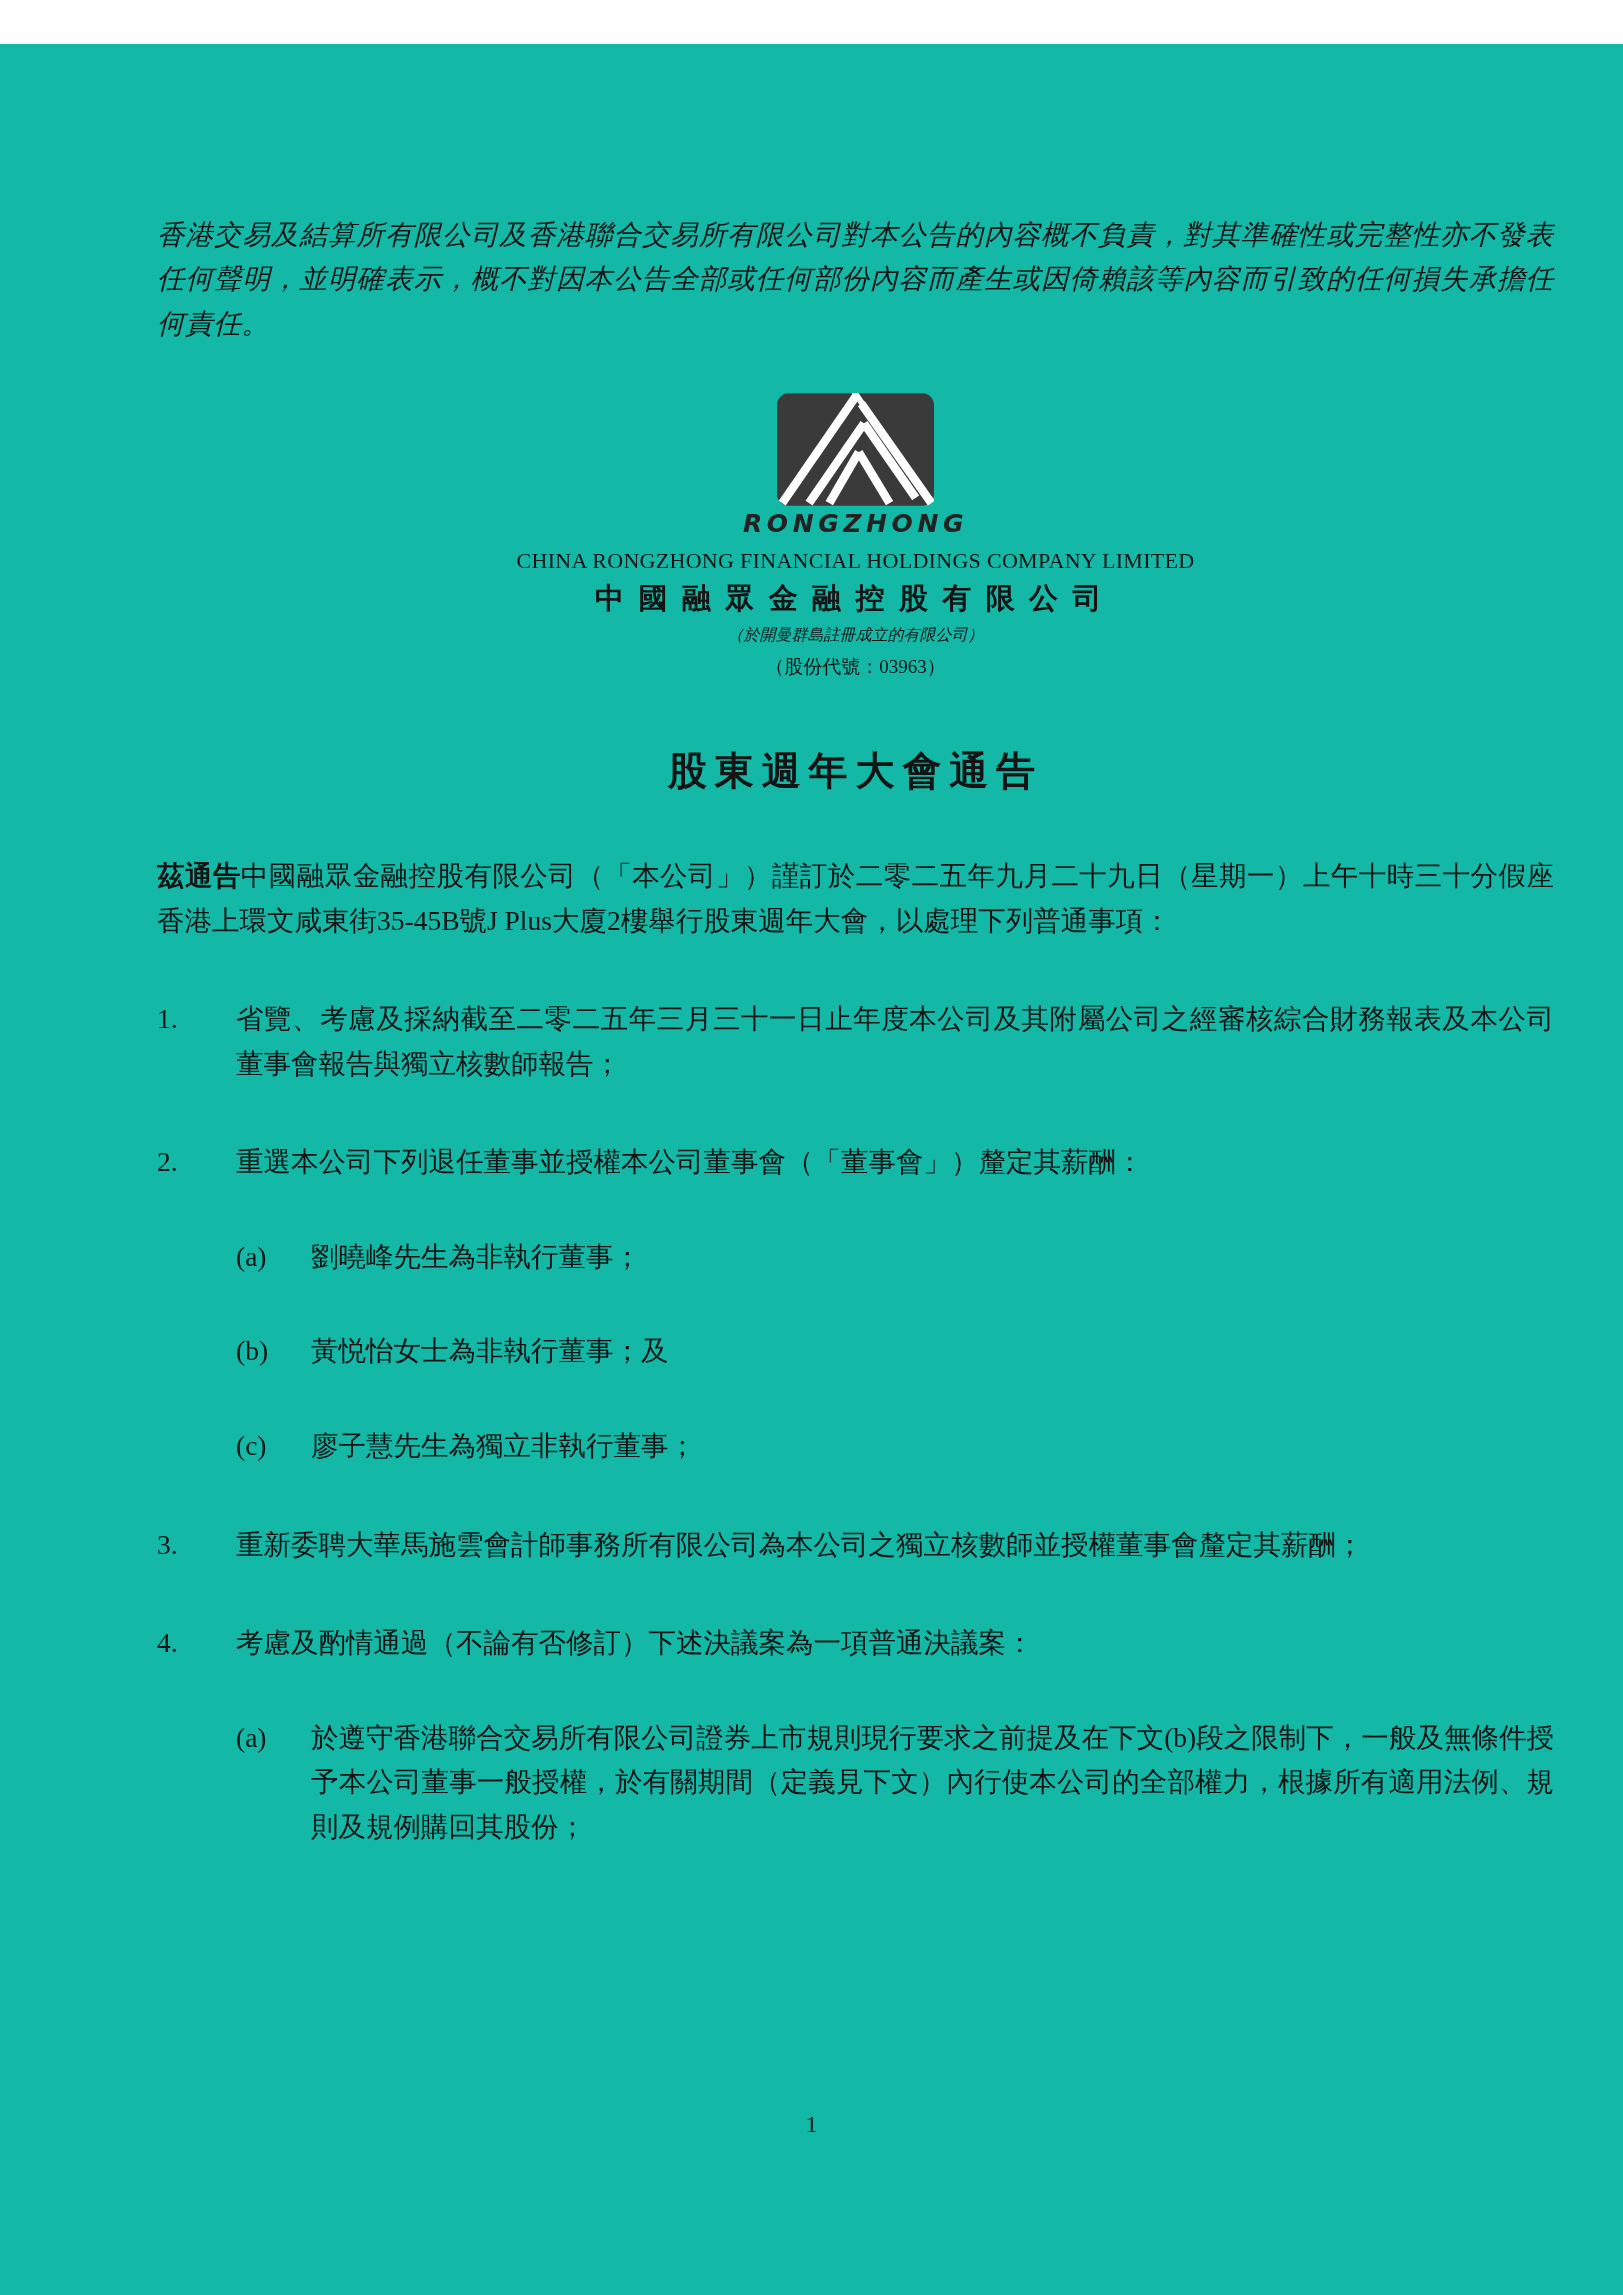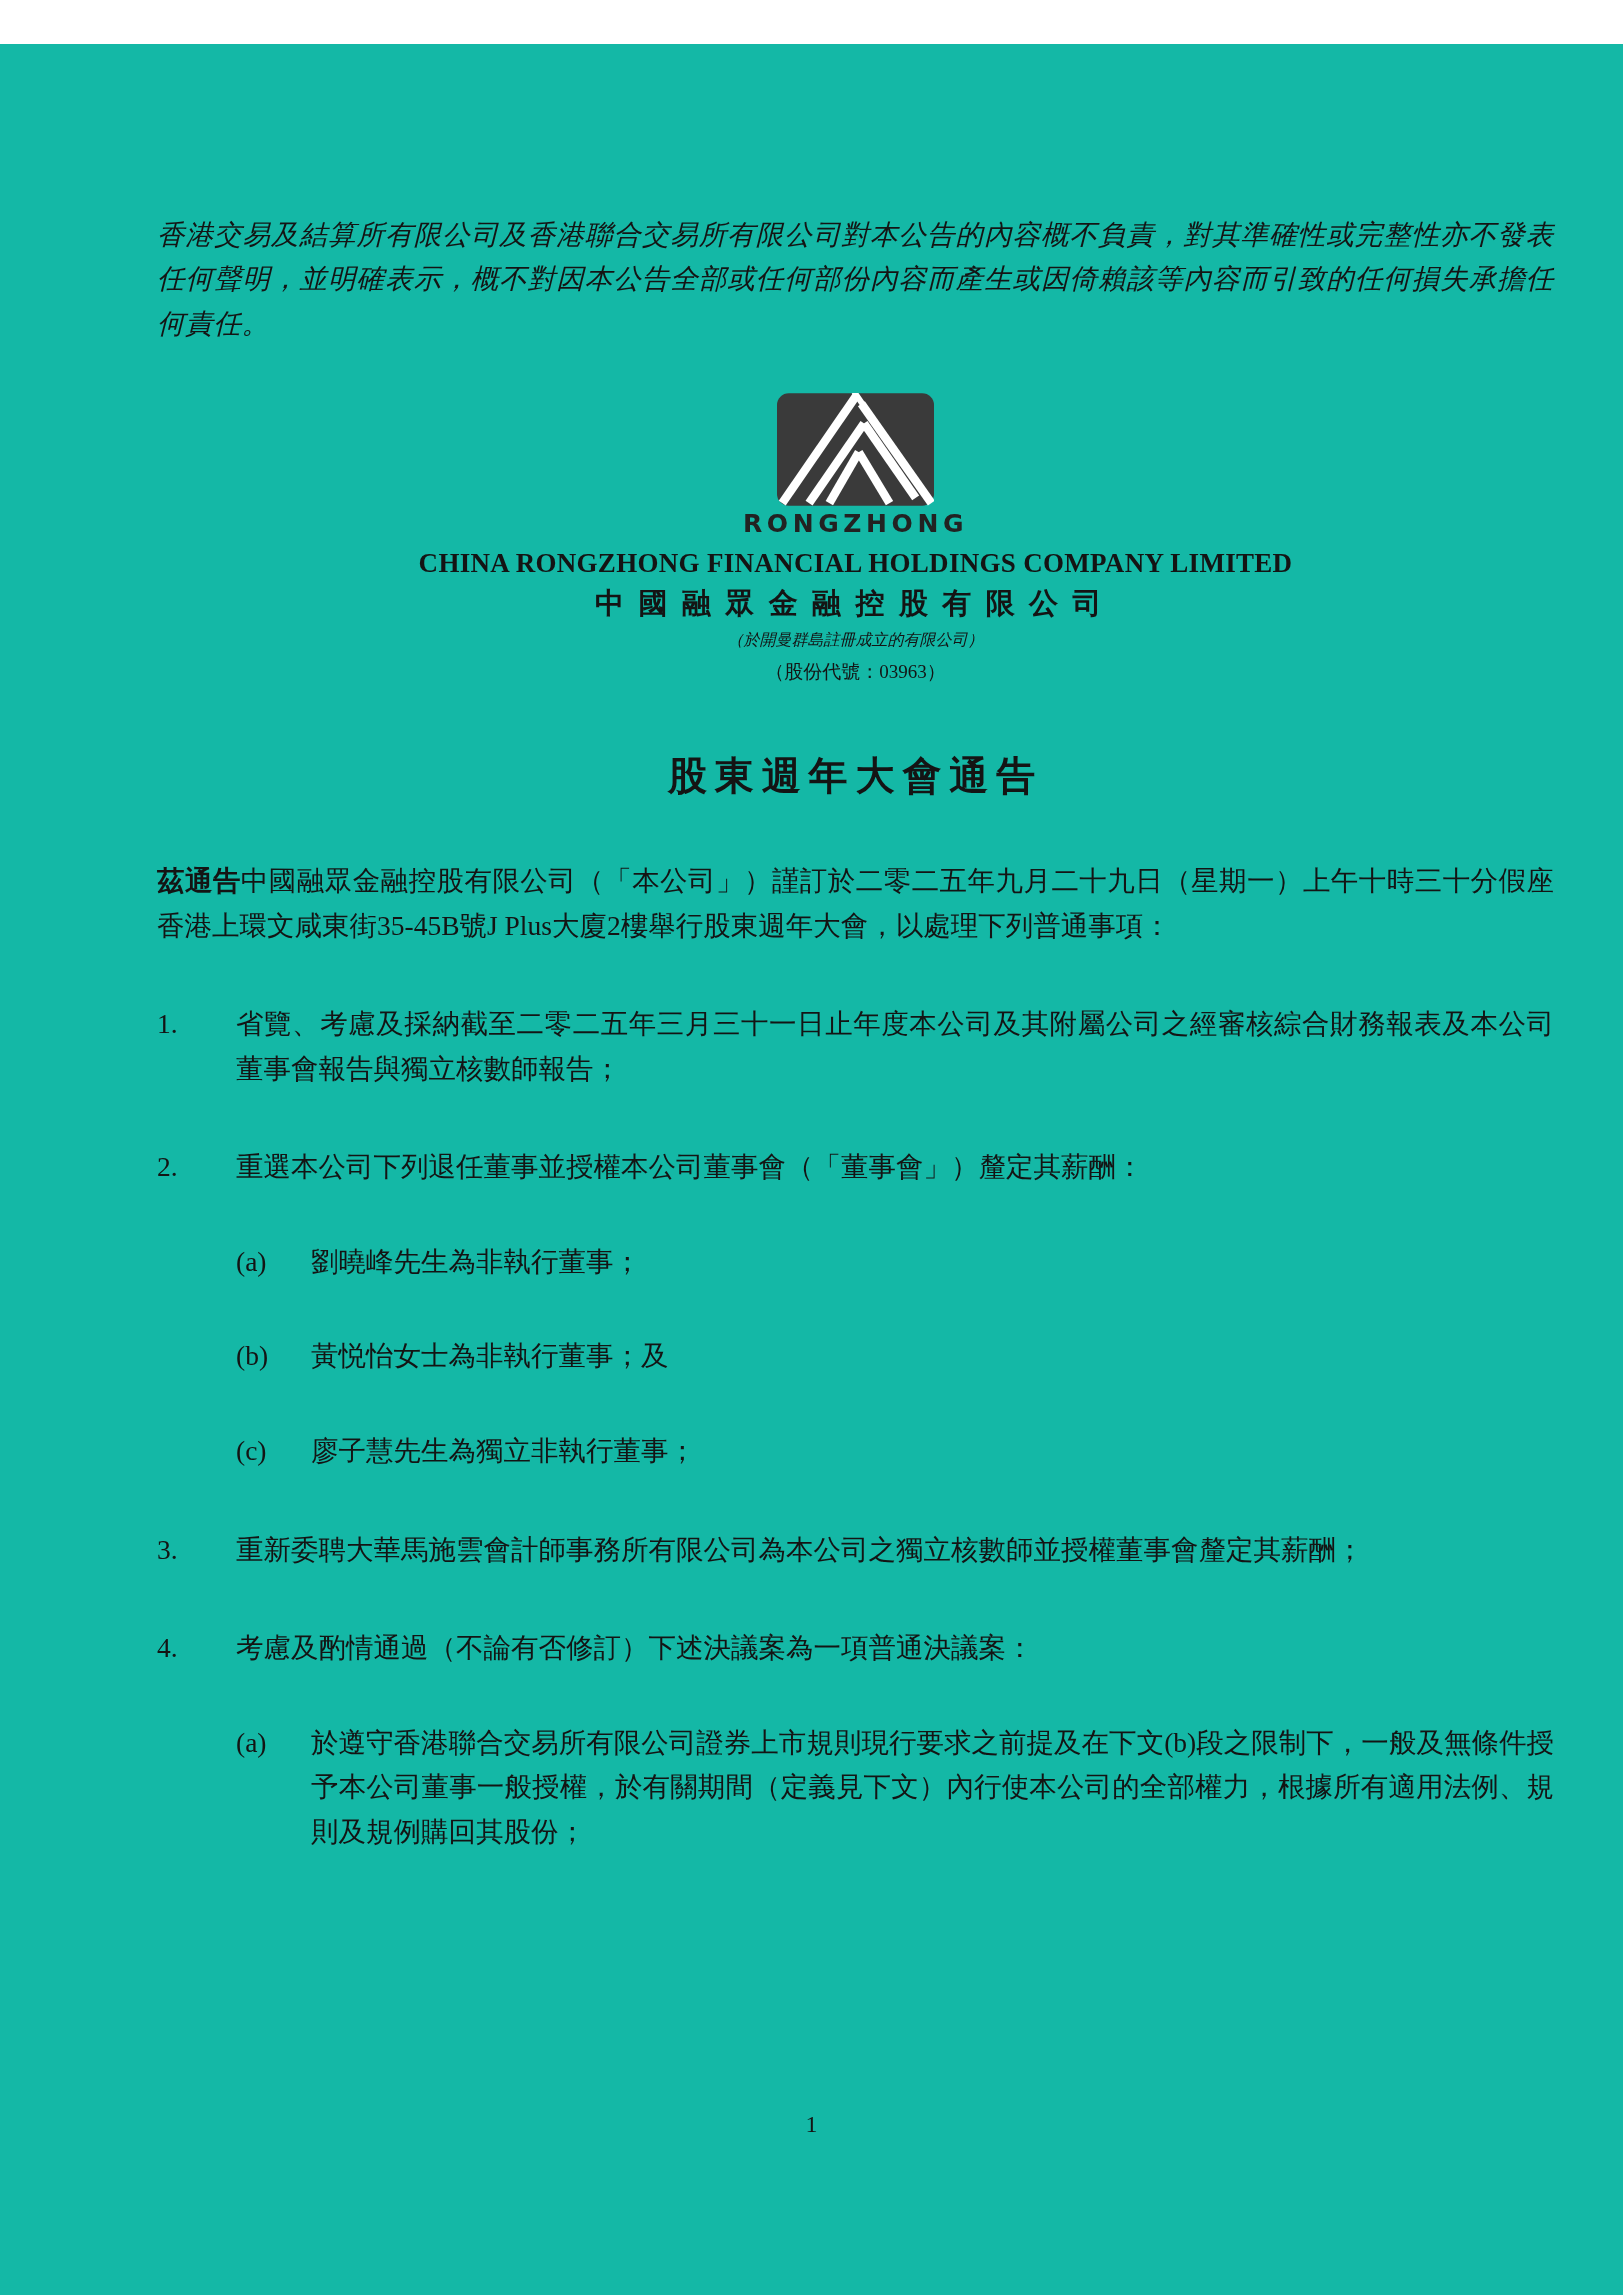--- a/index.html
+++ b/index.html
@@ -15,33 +15,33 @@
     margin-top:44px;
   }
   .disclaimer {
     font-style:italic;
     font-size:26px;
     line-height:1.66;
     text-align:justify;
     letter-spacing:0.7px;
   }
   .header { text-align:center; }
-  .logo-block { margin-top:47px; }
+  .logo-block { margin-top:47px;font-style:italic; }
   .logo-square { display:inline-block; }
   .logo-word {
     font-family:"DejaVu Sans","Liberation Sans",sans-serif;
     font-weight:800;
     font-size:25px;
     letter-spacing:4.6px;
     color:#222;
     margin-top:1.3px;
   }
   .company-en {
-    font-size:27px;
-    font-weight:bold;
+    font-size:22px;
+    font-weight:normal;
     margin-top:9.2px;
     letter-spacing:0.3px;
   }
   .company-zh {
     font-size:29px;
     font-weight:600;
     letter-spacing:14.4px;
     margin-top:5.2px;
   }
   .incorporation {

